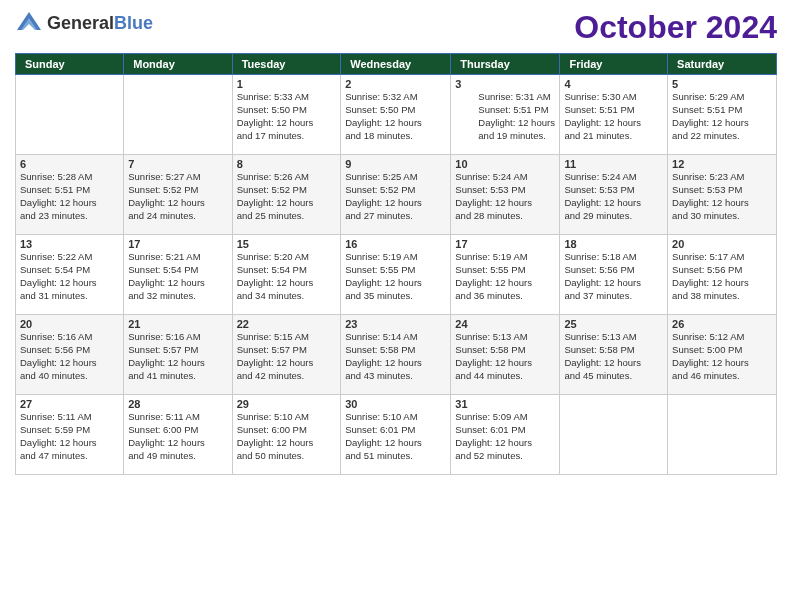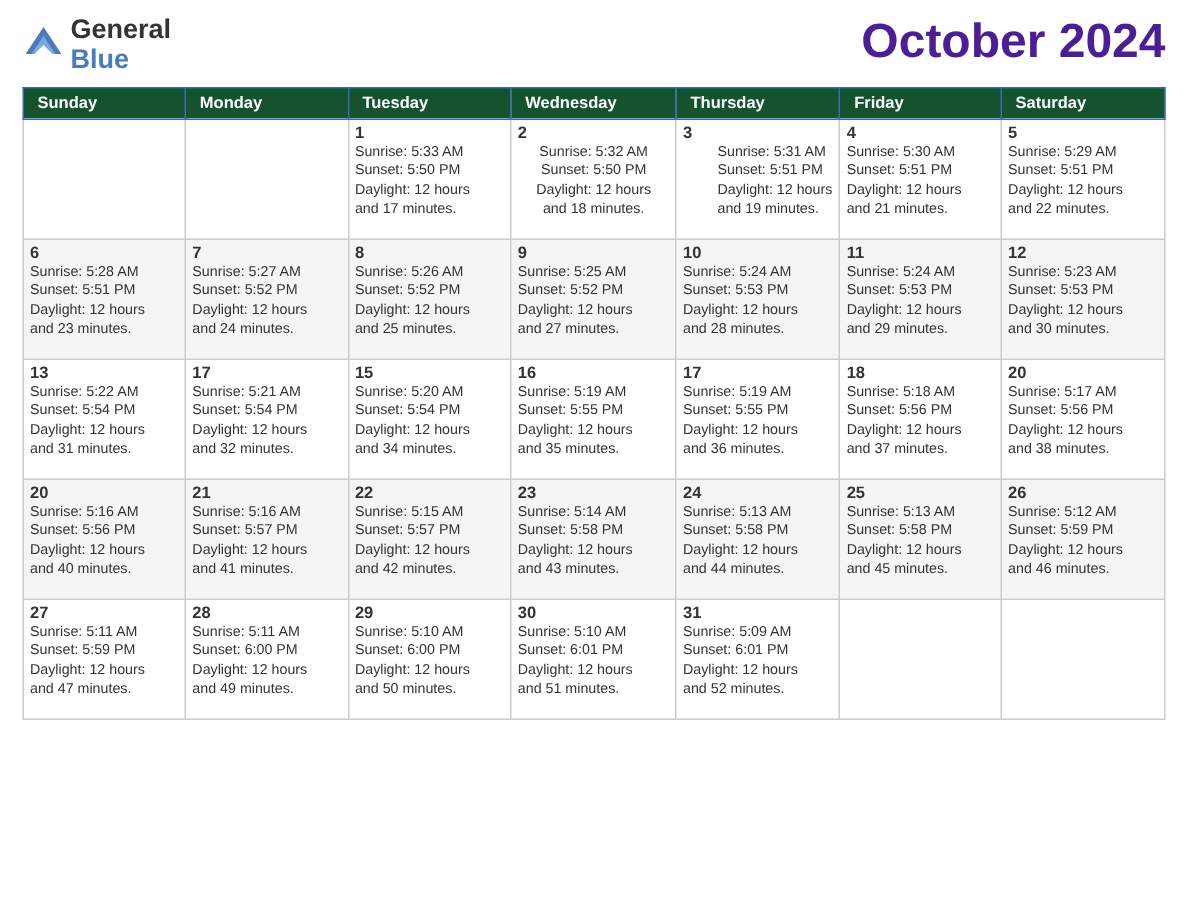--- a/index.html
+++ b/index.html
@@ -19,21 +19,21 @@
       justify-content: space-between;
       align-items: flex-start;
       margin-bottom: 8px;
     }
     .logo {
       display: flex;
       align-items: center;
     }
     .logo-text {
       display: flex;
-      flex-direction: column;
+      flex-direction: row;
       line-height: 1.1;
     }
     .logo-general {
       font-size: 18px;
       font-weight: bold;
       color: #333;
     }
     .logo-blue {
       font-size: 18px;
       font-weight: bold;
@@ -136,21 +136,21 @@
           <td class="empty-cell"></td>
           <td>
             <span class="day-num">1</span>
             <div class="day-info" style="white-space: pre-line;">Sunrise: 5:33 AM
 Sunset: 5:50 PM
 Daylight: 12 hours
 and 17 minutes.</div>
           </td>
           <td>
             <span class="day-num">2</span>
-            <div class="day-info" style="white-space: pre-line; text-align: center;">Sunrise: 5:32 AM
+            <div class="day-info" style="white-space: pre-line;">Sunrise: 5:32 AM
 Sunset: 5:50 PM
 Daylight: 12 hours
 and 18 minutes.</div>
           </td>
           <td>
             <span class="day-num">3</span>
             <div class="day-info" style="white-space: pre-line; margin-left: 23px;">Sunrise: 5:31 AM
 Sunset: 5:51 PM
 Daylight: 12 hours
 and 19 minutes.</div>
@@ -311,21 +311,21 @@
           <td>
             <span class="day-num">25</span>
             <div class="day-info" style="white-space: pre-line;">Sunrise: 5:13 AM
 Sunset: 5:58 PM
 Daylight: 12 hours
 and 45 minutes.</div>
           </td>
           <td>
             <span class="day-num">26</span>
             <div class="day-info" style="white-space: pre-line;">Sunrise: 5:12 AM
-Sunset: 5:59 PM
+Sunset: 5:00 PM
 Daylight: 12 hours
 and 46 minutes.</div>
           </td>
         </tr>
         <tr>
           <td>
             <span class="day-num">27</span>
             <div class="day-info" style="white-space: pre-line;">Sunrise: 5:11 AM
 Sunset: 5:59 PM
 Daylight: 12 hours

